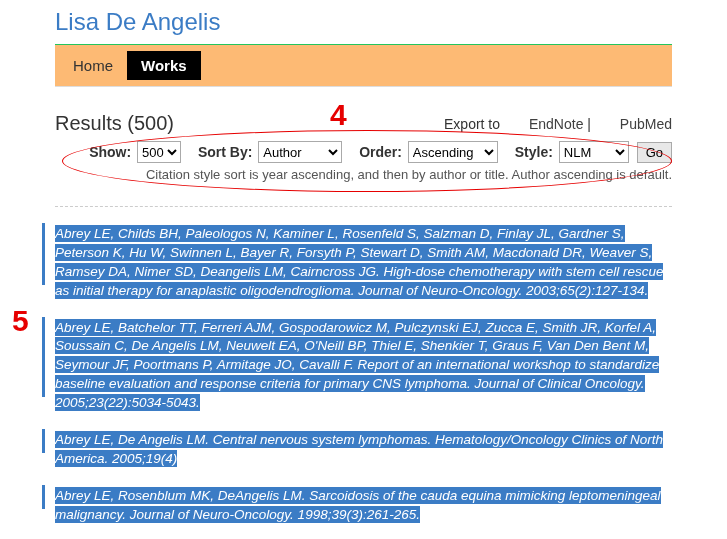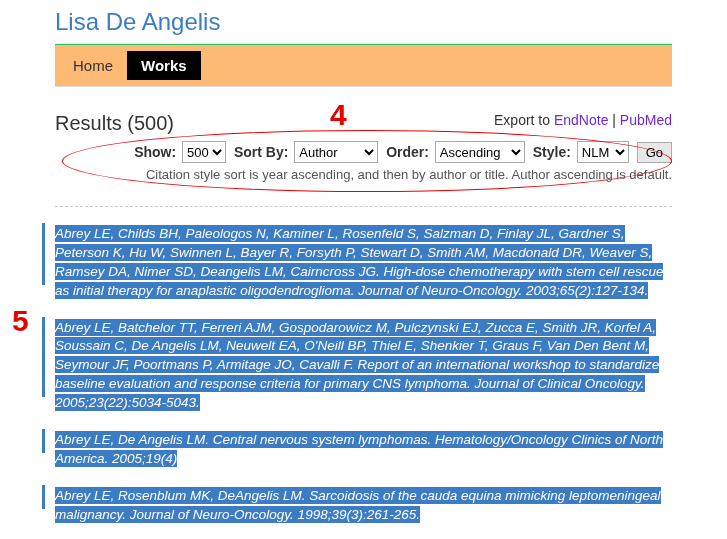--- a/index.html
+++ b/index.html
@@ -32,38 +32,39 @@
     cursor: pointer;
   }
   .nav-item.active {
     background: #000;
     color: #fff;
     font-weight: 600;
   }
   .results-header {
     display: flex;
     justify-content: space-between;
+    align-items: center;
     margin: 25px 55px 6px 55px;
   }
   .results-title {
     font-size: 20px;
     font-weight: 400;
     color: #333;
   }
   .export {
     font-size: 14px;
     color: #333;
   }
-  .export a { color: #6d28d9; text-decoration: none; cursor: pointer; }
+  .export a { color: #404040; text-decoration: none; cursor: pointer; margin-left: 25px; }
   .controls-row {
     margin: 4px 55px 0 55px;
     text-align: right;
     font-size: 14px;
   }
-  .controls-row label { font-weight: 600; margin-right: 2px; }
+  .controls-row label { font-weight: 600; margin-right: 2px; margin-left: 9px; }
   .controls-row select {
     font-size: 13px;
     height: 22px;
     border: 1px solid #aaa;
     background: #fff;
     margin-right: 4px;
   }
   .go-btn {
     background: #e8e8e8;
     border: 1px solid #aaa;
@@ -142,21 +143,21 @@
 </div>
 
 <div class="controls-row">
   <label>Show:</label>
   <select><option>500</option></select>
   <label>Sort By:</label>
   <select style="width:84px"><option>Author</option></select>
   <label>Order:</label>
   <select style="width:90px"><option>Ascending</option></select>
   <label>Style:</label>
-  <select style="width:52px"><option>NLM</option></select>
+  <select style="width:70px"><option>NLM</option></select>
   <button class="go-btn">Go</button>
 </div>
 
 <div class="note">Citation style sort is year ascending, and then by author or title. Author ascending is default.</div>
 
 <div class="citation-list">
   <div class="citation"><span class="hl">Abrey LE, Childs BH, Paleologos N, Kaminer L, Rosenfeld S, Salzman D, Finlay JL, Gardner S, Peterson K, Hu W, Swinnen L, Bayer R, Forsyth P, Stewart D, Smith AM, Macdonald DR, Weaver S, Ramsey DA, Nimer SD, Deangelis LM, Cairncross JG. High-dose chemotherapy with stem cell rescue as initial therapy for anaplastic oligodendroglioma. Journal of Neuro-Oncology. 2003;65(2):127-134.</span></div>
   <div class="citation"><span class="hl">Abrey LE, Batchelor TT, Ferreri AJM, Gospodarowicz M, Pulczynski EJ, Zucca E, Smith JR, Korfel A, Soussain C, De Angelis LM, Neuwelt EA, O'Neill BP, Thiel E, Shenkier T, Graus F, Van Den Bent M, Seymour JF, Poortmans P, Armitage JO, Cavalli F. Report of an international workshop to standardize baseline evaluation and response criteria for primary CNS lymphoma. Journal of Clinical Oncology. 2005;23(22):5034-5043.</span></div>
   <div class="citation"><span class="hl">Abrey LE, De Angelis LM. Central nervous system lymphomas. Hematology/Oncology Clinics of North America. 2005;19(4)</span></div>
   <div class="citation"><span class="hl">Abrey LE, Rosenblum MK, DeAngelis LM. Sarcoidosis of the cauda equina mimicking leptomeningeal malignancy. Journal of Neuro-Oncology. 1998;39(3):261-265.</span></div>

